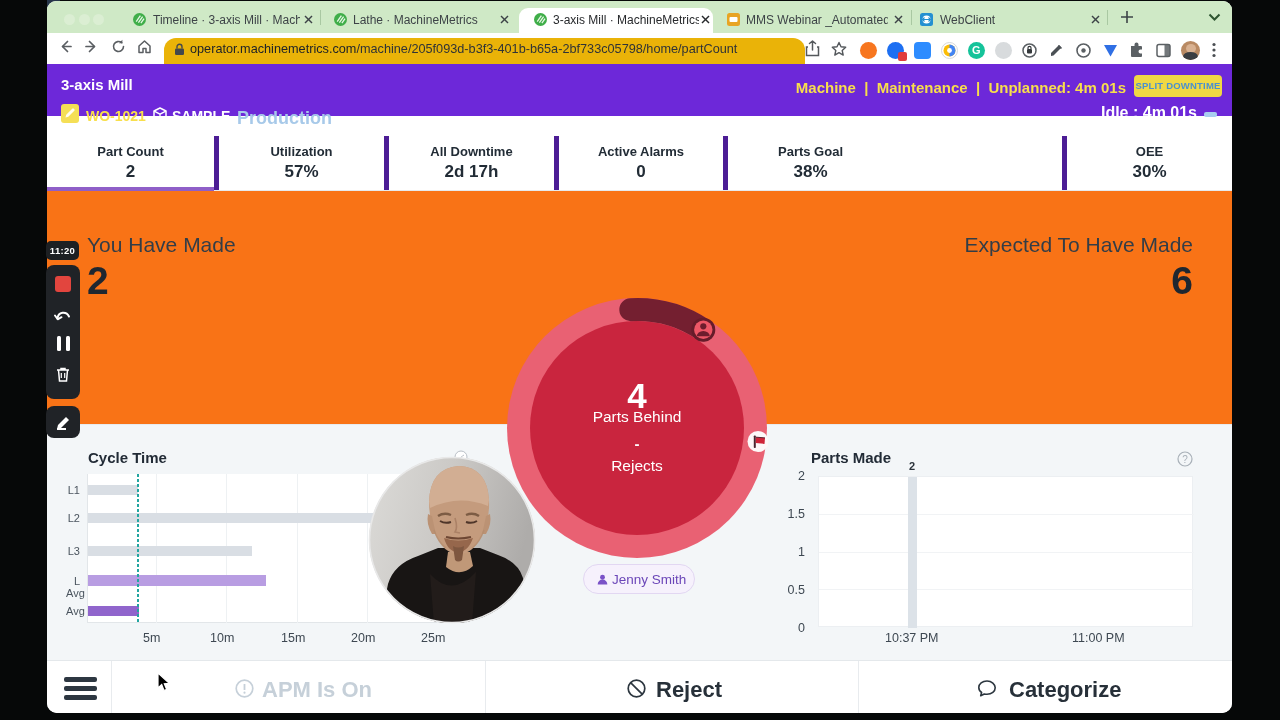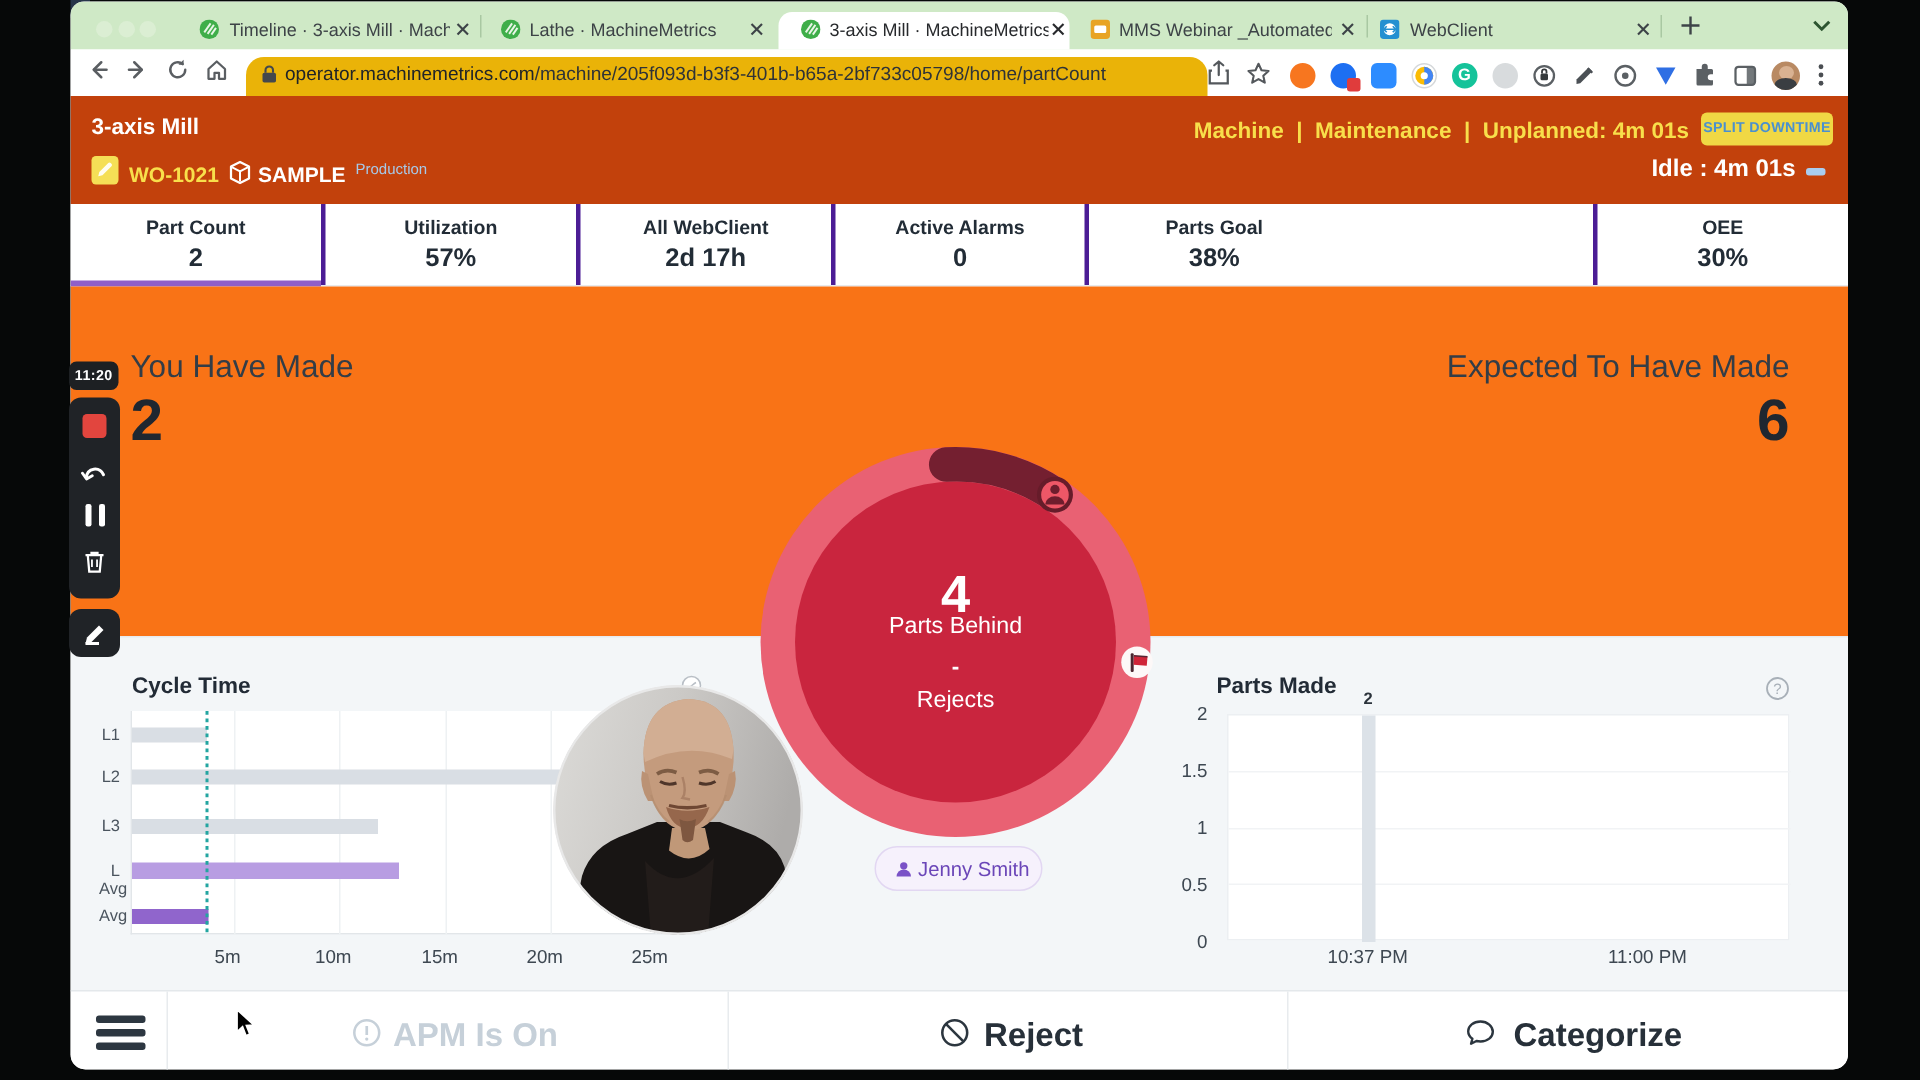--- a/index.html
+++ b/index.html
@@ -19,31 +19,31 @@
 .fav { position:absolute; top:12px; width:13px; height:13px; }
 
 
 #toolbar { position:absolute; left:0; top:32px; width:1185px; height:31px; background:#fff; }
 .navic { position:absolute; top:5px; color:#54585c; }
 #omni { position:absolute; left:117px; top:5px; width:641px; height:38px; overflow:hidden; white-space:nowrap; background:#eab308; border-radius:12px; }
 #omni .url { position:absolute; left:26px; top:4px; font-size:12.7px; color:#2f3337; white-space:nowrap; }
 .ext { position:absolute; top:9px; width:17px; height:17px; border-radius:4px; }
 
 
-#bluehdr { position:absolute; left:0; top:63px; width:1185px; height:72px; background:#c2410c; color:#fff; }
+#bluehdr { position:absolute; left:0; top:63px; width:1185px; height:52px; background:#6d28d9; color:#fff; }
 #bluehdr .t1 { position:absolute; left:14px; top:12px; font-size:15px; font-weight:bold; }
 .ylw { color:#f8df4b; }
 #wobadge { position:absolute; left:14px; top:40px; width:18px; height:19px; background:#f5df56; border-radius:3px; }
 #splitbtn { position:absolute; left:1087px; top:11px; width:88px; height:22px; background:#f0d844; border-radius:4px; color:#4a90cf; font-size:9.5px; font-weight:bold; text-align:center; line-height:22px; letter-spacing:.2px; white-space:nowrap; }
 #idletxt { position:absolute; top:40px; left:0; width:1150px; text-align:right; font-size:16px; font-weight:bold; }
 #idledash { position:absolute; left:1157px; top:48px; width:13px; height:5px; background:#a9cdf0; border-radius:2px; }
 
 
 #stats { position:absolute; left:0; top:135px; width:1185px; height:55px; background:#fff; border-bottom:1px solid #e7eaed; }
-.stcol { position:absolute; top:0; height:54px; border-left:3px solid #4c1d95; }
+.stcol { position:absolute; top:0; height:54px; border-left:5px solid #4c1d95; }
 .stlab { position:absolute; top:8px; width:100%; text-align:center; font-size:13px; font-weight:bold; color:#222c36; }
 .stval { position:absolute; top:26px; width:100%; text-align:center; font-size:17px; font-weight:bold; color:#222c36; }
 #pcunder { position:absolute; left:0; top:186px; width:167px; height:4px; background:#8f5fc8; }
 
 
 #toppanel { position:absolute; left:0; top:190px; width:1185px; height:233px; background:#f97316; }
 #botpanel { position:absolute; left:0; top:423px; width:1185px; height:236px; background:#f3f6f8; border-top:1px solid #e7ebee; }
 #botbar { position:absolute; left:0; top:659px; width:1185px; height:53px; background:#fff; border-top:1px solid #e4e8eb; }
 
 .biglabel { font-size:21px; color:#333d47; }
@@ -240,38 +240,38 @@
           <svg style="position:absolute;left:3px;top:3px" width="12" height="12" viewBox="0 0 12 12">
             <path d="M1.5 10.5l.7-2.8 6-6a1.1 1.1 0 0 1 1.6 0l.5.5a1.1 1.1 0 0 1 0 1.6l-6 6z" fill="#fffdf0"></path>
           </svg>
         </div>
       <div class="abs ylw" style="left:39px; top:44px; font-size:14px; font-weight:bold">WO-1021</div>
       <svg class="abs" style="left:105px; top:43px" width="16" height="16" viewBox="0 0 16 16">
           <path d="M8 1l6 3v8l-6 3-6-3V4z" fill="none" stroke="#fff" stroke-width="1.5" stroke-linejoin="round"></path>
           <path d="M2.2 4.2L8 7.2l5.8-3M8 7.2V14" stroke="#fff" stroke-width="1.3" fill="none"></path>
         </svg>
       <div class="abs" style="left:125px; top:44px; font-size:14px; font-weight:bold; color:#fff">SAMPLE</div>
-      <div class="abs" style="left:190px; top:44px; font-size:10px; font-weight:normal; color:#a7c9e9">Production</div>
+      <div class="abs" style="left:190px; top:44px; font-size:18px; font-weight:bold; color:#a7c9e9">Production</div>
       <div class="abs ylw" style="left:0; top:15px; width:1079px; text-align:right; font-size:15px; font-weight:bold">Machine &nbsp;|&nbsp; Maintenance &nbsp;|&nbsp; Unplanned: 4m 01s</div>
       <div id="splitbtn">SPLIT DOWNTIME</div>
       <div id="idletxt">Idle : 4m 01s</div>
       <div id="idledash"></div>
     </div>
 
     <div id="stats">
       <div class="stcol" style="left:0; width:167px; border-left:none">
           <div class="stlab">Part Count</div>
           <div class="stval">2</div>
         </div>
       <div class="stcol" style="left:167px; width:170px">
           <div class="stlab" style="font-weight:600">Utilization</div>
           <div class="stval">57%</div>
         </div>
       <div class="stcol" style="left:337px; width:170px">
-          <div class="stlab" style="font-weight:600">All WebClient</div>
+          <div class="stlab" style="font-weight:600">All Downtime</div>
           <div class="stval">2d 17h</div>
         </div>
       <div class="stcol" style="left:507px; width:169px">
           <div class="stlab" style="font-weight:600">Active Alarms</div>
           <div class="stval">0</div>
         </div>
       <div class="stcol" style="left:676px; width:170px">
           <div class="stlab" style="font-weight:600">Parts Goal</div>
           <div class="stval">38%</div>
         </div>

